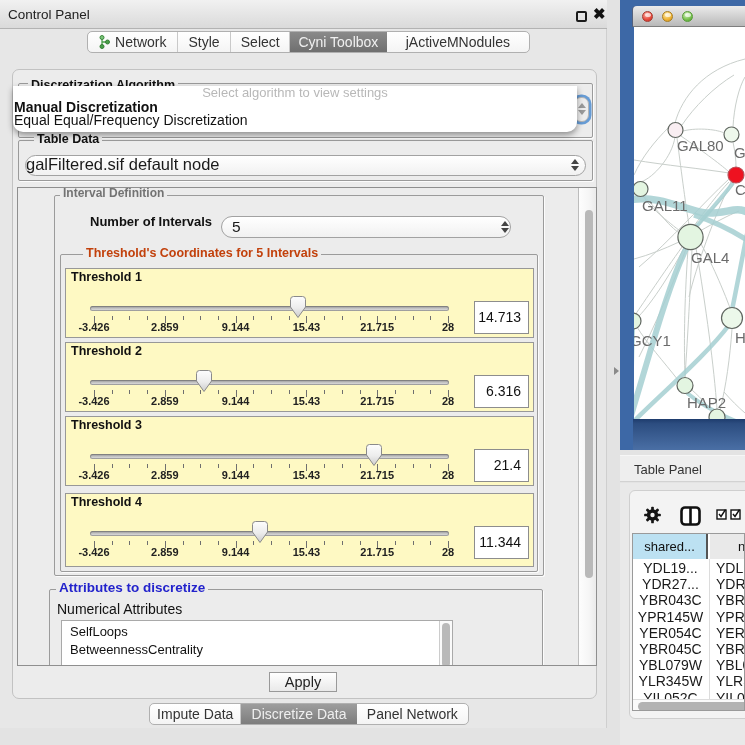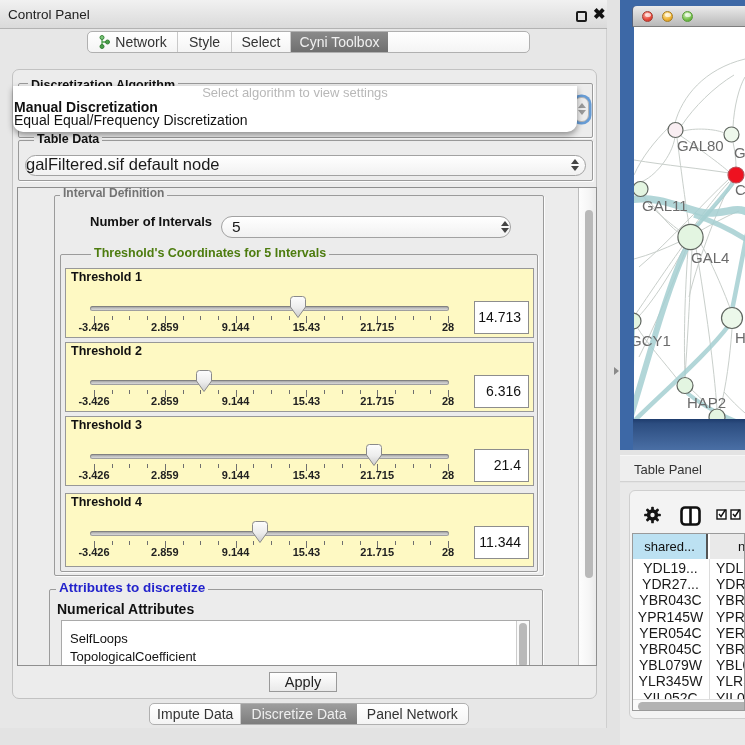--- a/index.html
+++ b/index.html
@@ -89,20 +89,21 @@
    <div class="seg" style="width:90px"><svg width="13" height="16" viewBox="0 0 13 16" style="margin-right:4px">
           <line x1="4" y1="4" x2="4" y2="12" stroke="#4a9e4a" stroke-width="1.3"></line>
           <line x1="4" y1="8" x2="9" y2="8" stroke="#4a9e4a" stroke-width="1.3"></line>
           <circle cx="4" cy="3.5" r="2" fill="#7ac47a" stroke="#3c8a3c"></circle>
           <circle cx="4" cy="12.5" r="2" fill="#4a9e4a" stroke="#358035"></circle>
           <circle cx="9.5" cy="8" r="2" fill="#4a9e4a" stroke="#358035"></circle>
         </svg>Network</div>
    <div class="seg" style="width:54px">Style</div>
    <div class="seg" style="width:59px">Select</div>
    <div class="seg dark" style="width:97px">Cyni Toolbox</div>
+   <div class="seg" style="width:143px">jActiveMNodules</div>
  </div>
 
  <div id="bigpanel">
 
   <div class="groupbox" style="left:5px;top:13px;width:575px;height:55px">
     <span class="gtitle" style="left:9px;top:-5px;color:#111">Discretization Algorithm</span>
   </div>
   <div class="combo" style="left:12px;top:27px;width:563px;height:25px"></div>
   <div style="position:absolute;left:561px;top:27px;width:15px;height:25px;background:#ededed;border:1px solid #b5b5b5;border-radius:7px;box-shadow:0 0 0 2.5px rgba(96,152,212,.95)"></div>
   <div class="ud" style="left:565px;top:33px">
@@ -125,21 +126,21 @@
       <span class="gtitle" style="left:5px;top:-9px;font-size:12px;color:#737373">Interval Definition</span>
     </div>
     <div style="position:absolute;left:72px;top:26px;font-size:13px;font-weight:bold;color:#111">Number of Intervals</div>
     <div class="combo" style="left:203px;top:28px;width:290px;height:22px;line-height:20px;padding-left:10px">5</div>
     <div class="ud" style="left:483px;top:33px">
           <div class="u"></div>
           <div class="d"></div>
         </div>
 
     <div class="groupbox" style="left:42px;top:66px;width:478px;height:318px">
-      <span class="gtitle" style="left:30px;color:#4d7c0f">Threshold's Coordinates for 5 Intervals</span>
+      <span class="gtitle" style="left:22px;color:#c2410c">Threshold's Coordinates for 5 Intervals</span>
     </div>
     <div class="thr" style="top:80px;height:70px">
       <div class="tlab">Threshold 1</div>
       <div class="track"></div>
           <div class="tickmin"></div>
           <div class="tickmaj"></div>
       <span class="tl" style="left:28px">-3.426</span>
           <span class="tl" style="left:98.8px">2.859</span>
           <span class="tl" style="left:169.6px">9.144</span>
           <span class="tl" style="left:240.4px">15.43</span>
@@ -195,24 +196,23 @@
           <span class="tl" style="left:382.0px">28</span>
       <svg class="thumb" width="16" height="23" viewBox="0 0 16 23" style="left:186.4px">
             <path d="M3.5 0.5 h9 a3 3 0 0 1 3 3 v7.5 L8 21.5 L0.5 11 v-7.5 a3 3 0 0 1 3 -3 z" fill="url(#thg)" stroke="#8a8a8a"></path>
           </svg>
       <div class="vbox">11.344</div>
     </div>
 
     <div class="groupbox" style="left:31px;top:401px;width:494px;height:90px">
       <span class="gtitle" style="left:6px;top:-9px;font-size:13.5px;color:#2323cc">Attributes to discretize</span>
     </div>
-    <div style="position:absolute;left:39px;top:413px;font-size:14px;font-weight:bold;color:#111">Numerical Attributes</div>
-    <div id="attlist" style="left:43px;top:432px;width:469px;height:60px;padding-top:9px">
+    <div style="position:absolute;left:39px;top:413px;font-size:14px;font-weight:normal;color:#111">Numerical Attributes</div>
+    <div id="attlist" style="left:43px;top:432px;width:392px;height:60px;padding-top:2px">
       <div>SelfLoops</div>
-          <div>TopologicalCoefficient</div>
           <div>BetweennessCentrality</div>
       <div style="position:absolute;right:0;top:0;width:13px;height:46px;border-left:1px solid #ccc;background:#fafafa"></div>
       <div style="position:absolute;right:2px;top:2px;width:8px;height:44px;background:#b9b9b9;border-radius:4px;padding:0"></div>
     </div>
     <div id="vsb">
           <div class="th"></div>
         </div>
   </div>
 
   <div id="applybtn">Apply</div>

